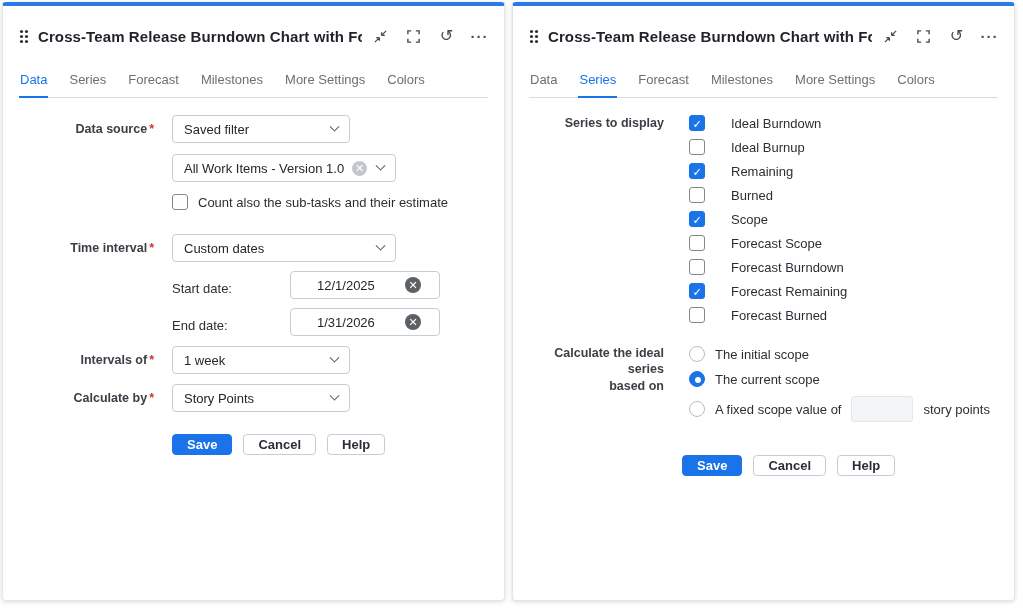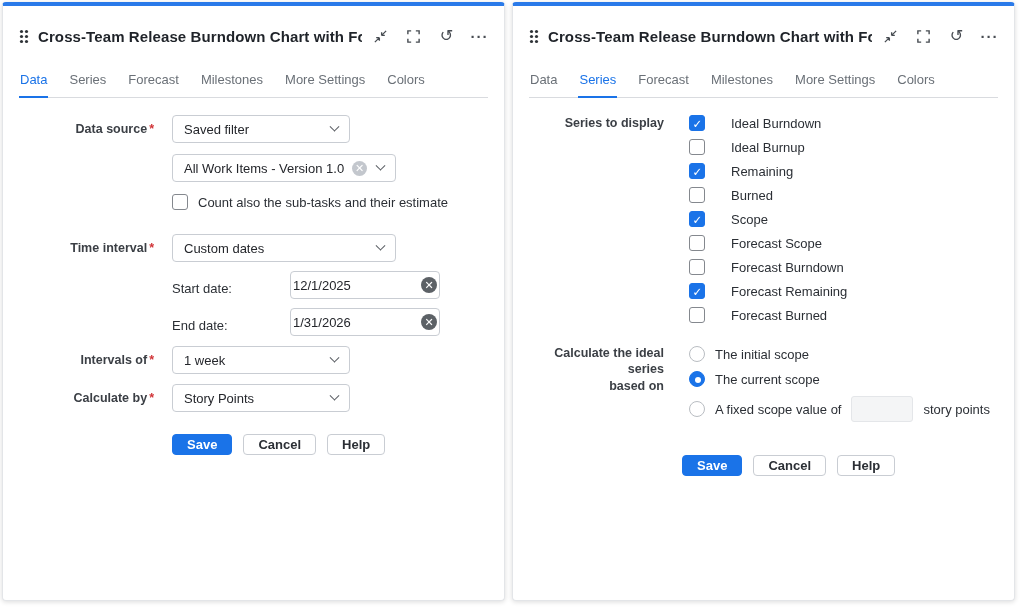--- a/index.html
+++ b/index.html
@@ -42,21 +42,21 @@
     transform:rotate(45deg) translate(-2px,-2px); flex:none; margin-left:10px; }
   .clear-lt { width:15px; height:15px; border-radius:50%; background:#c3c7cd; color:#fff;
     font-size:11px; line-height:15px; text-align:center; flex:none; margin-left:8px; cursor:pointer; }
   .clear-dk { width:16px; height:16px; border-radius:50%; background:#5c6166; color:#fff;
     font-size:11px; line-height:16px; text-align:center; flex:none; margin-left:8px; cursor:pointer; }
   .clear-lt::after,.clear-dk::after { content:"✕"; }
   .w223 { width:178px; } .w268 { width:224px; }
   .subrow { display:flex; align-items:center; margin:13px 0 10px 0; }
   .datelab { width:118px; font-size:13px; color:#2b2f35; padding-top:6px; }
   .dateinput { width:150px; height:28px; border:1px solid #c9cdd3; border-radius:4px;
-    display:flex; align-items:center; padding:0 2px; }
+    display:flex; align-items:center; padding:0 26px; }
   .dateinput input { border:none; outline:none; flex:1; width:80px; font-size:13px; color:#24262b;
     font-family:inherit; background:transparent; }
   
   .chkrow { display:flex; align-items:center; cursor:pointer; }
   .box { width:16px; height:16px; border:1px solid #84888e; border-radius:3px; background:#fff;
     flex:none; position:relative; }
   .box.on { background:#1a73e8; border-color:#1a73e8; }
   .box.on::after { content:"✓"; position:absolute; left:2.5px; top:0.5px; color:#fff;
     font-size:11.5px; font-weight:bold; }
   .chklab { font-size:13px; color:#2b2f35; margin-left:10px; }

